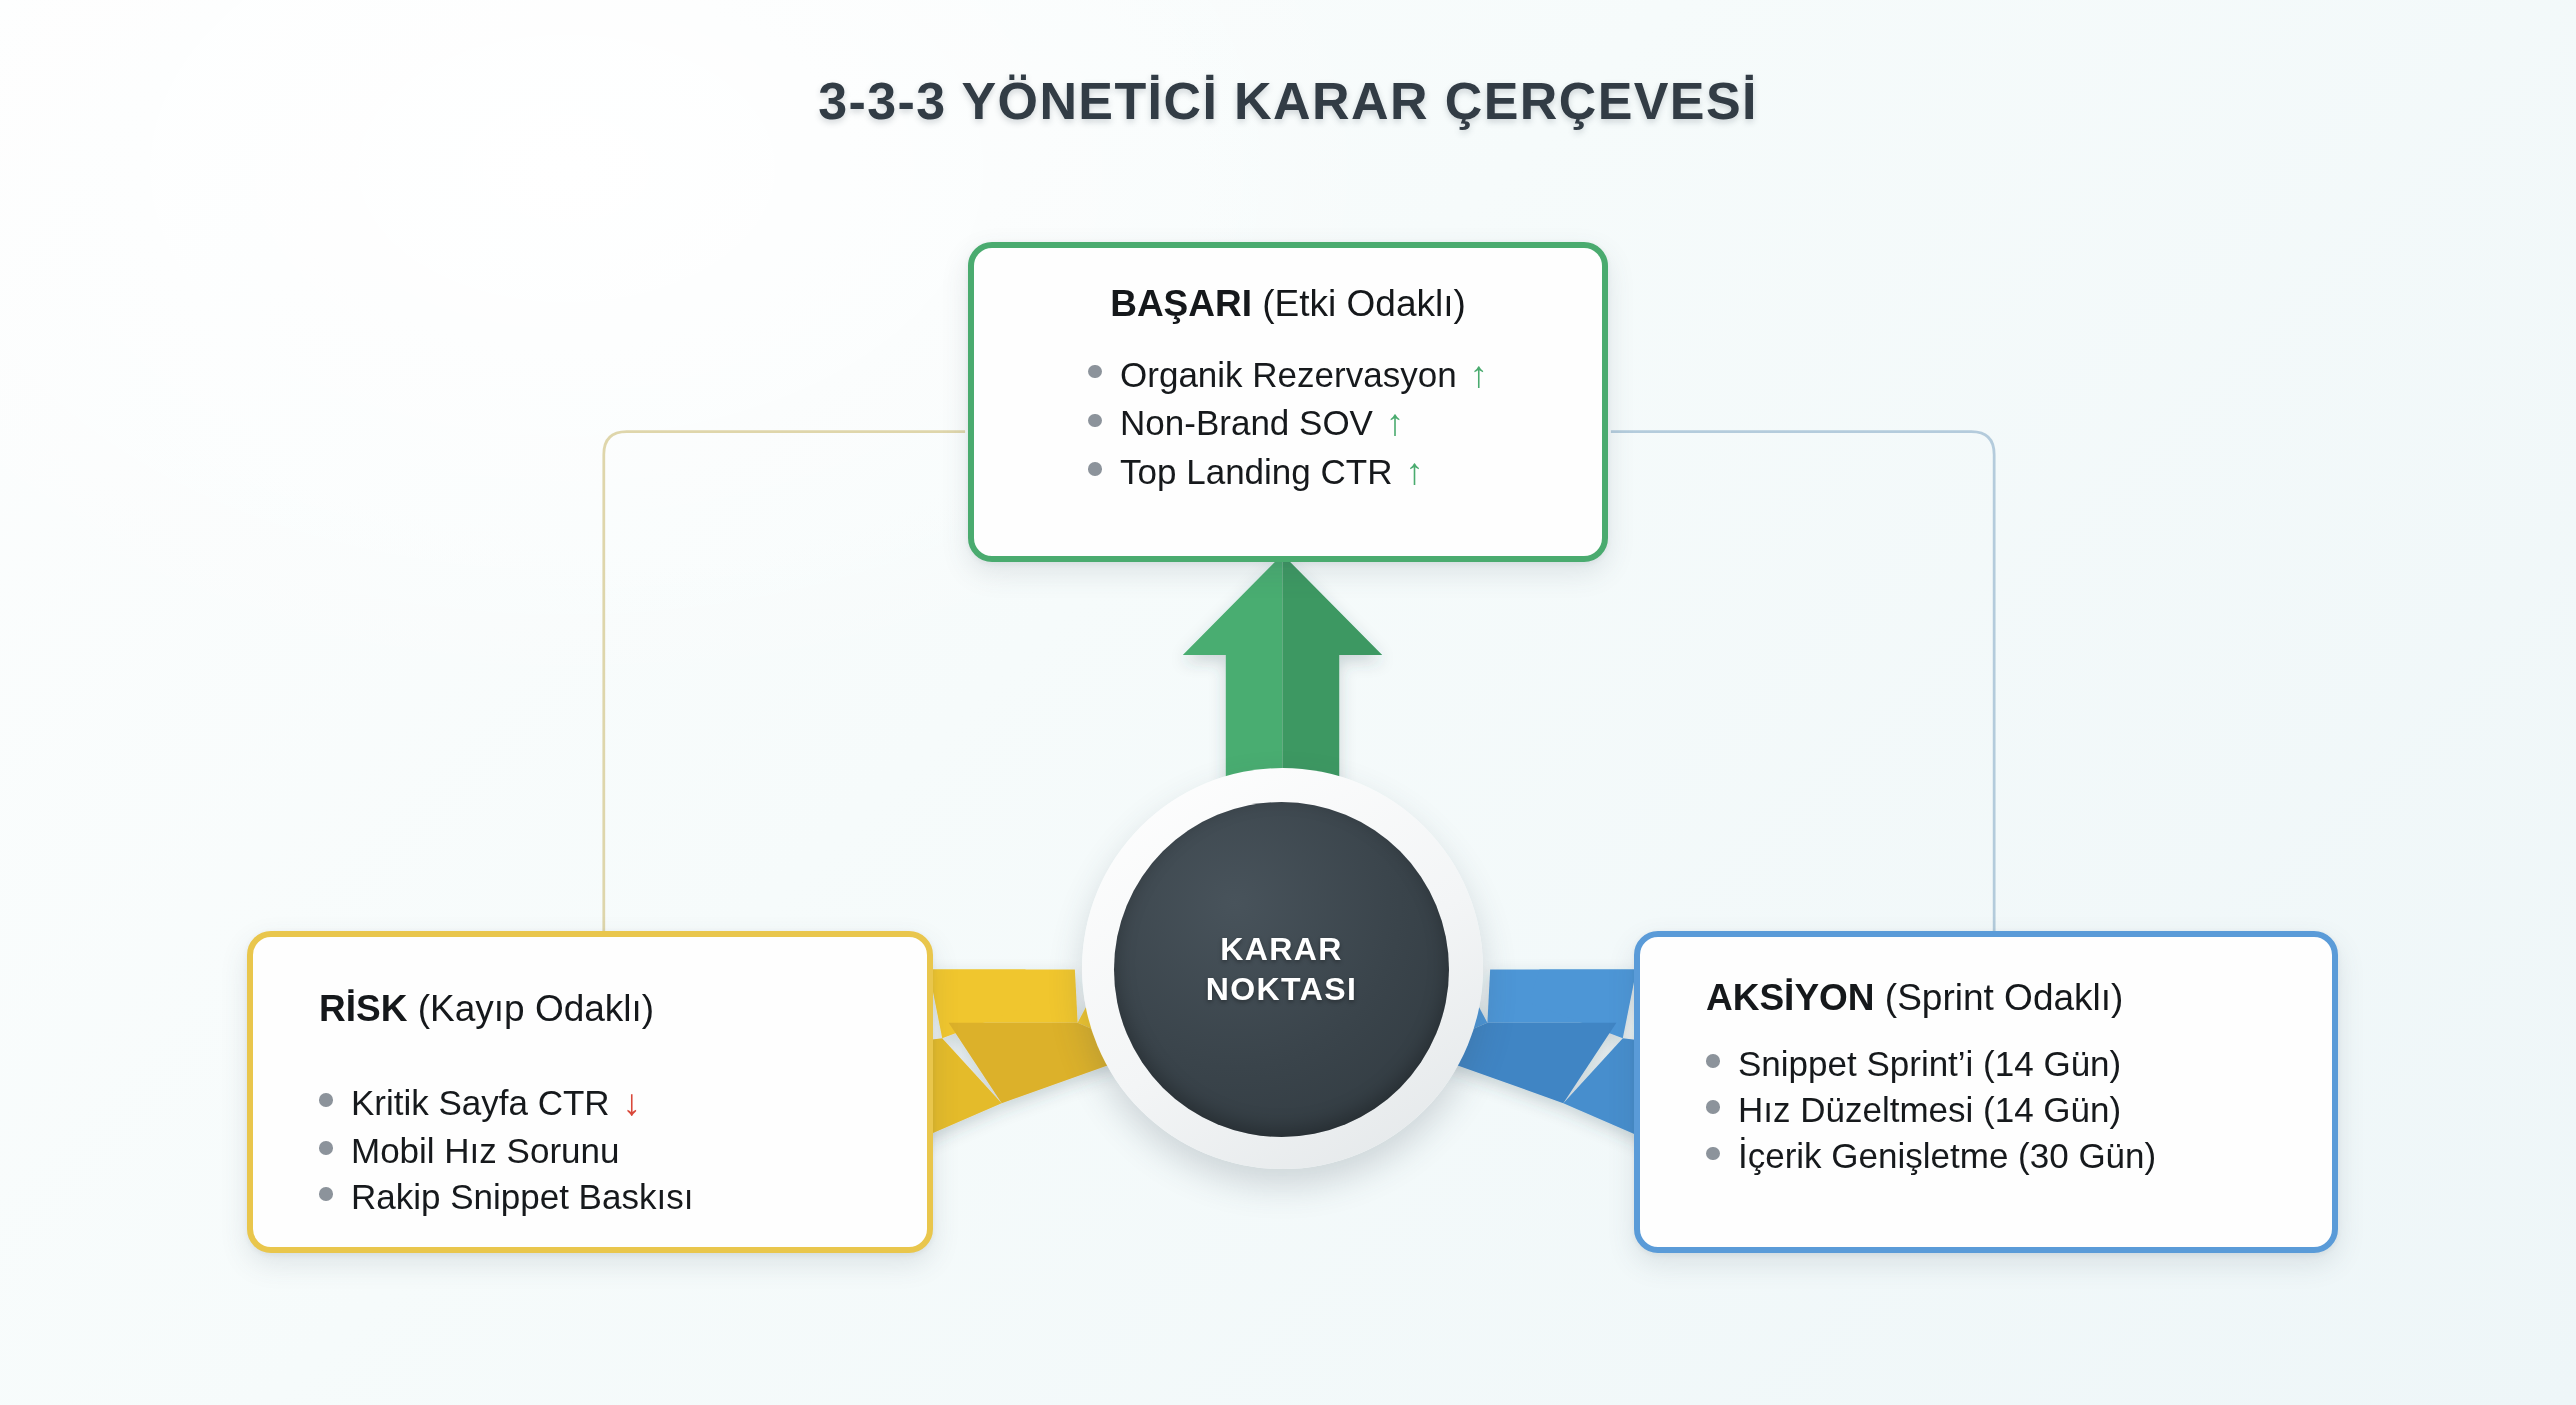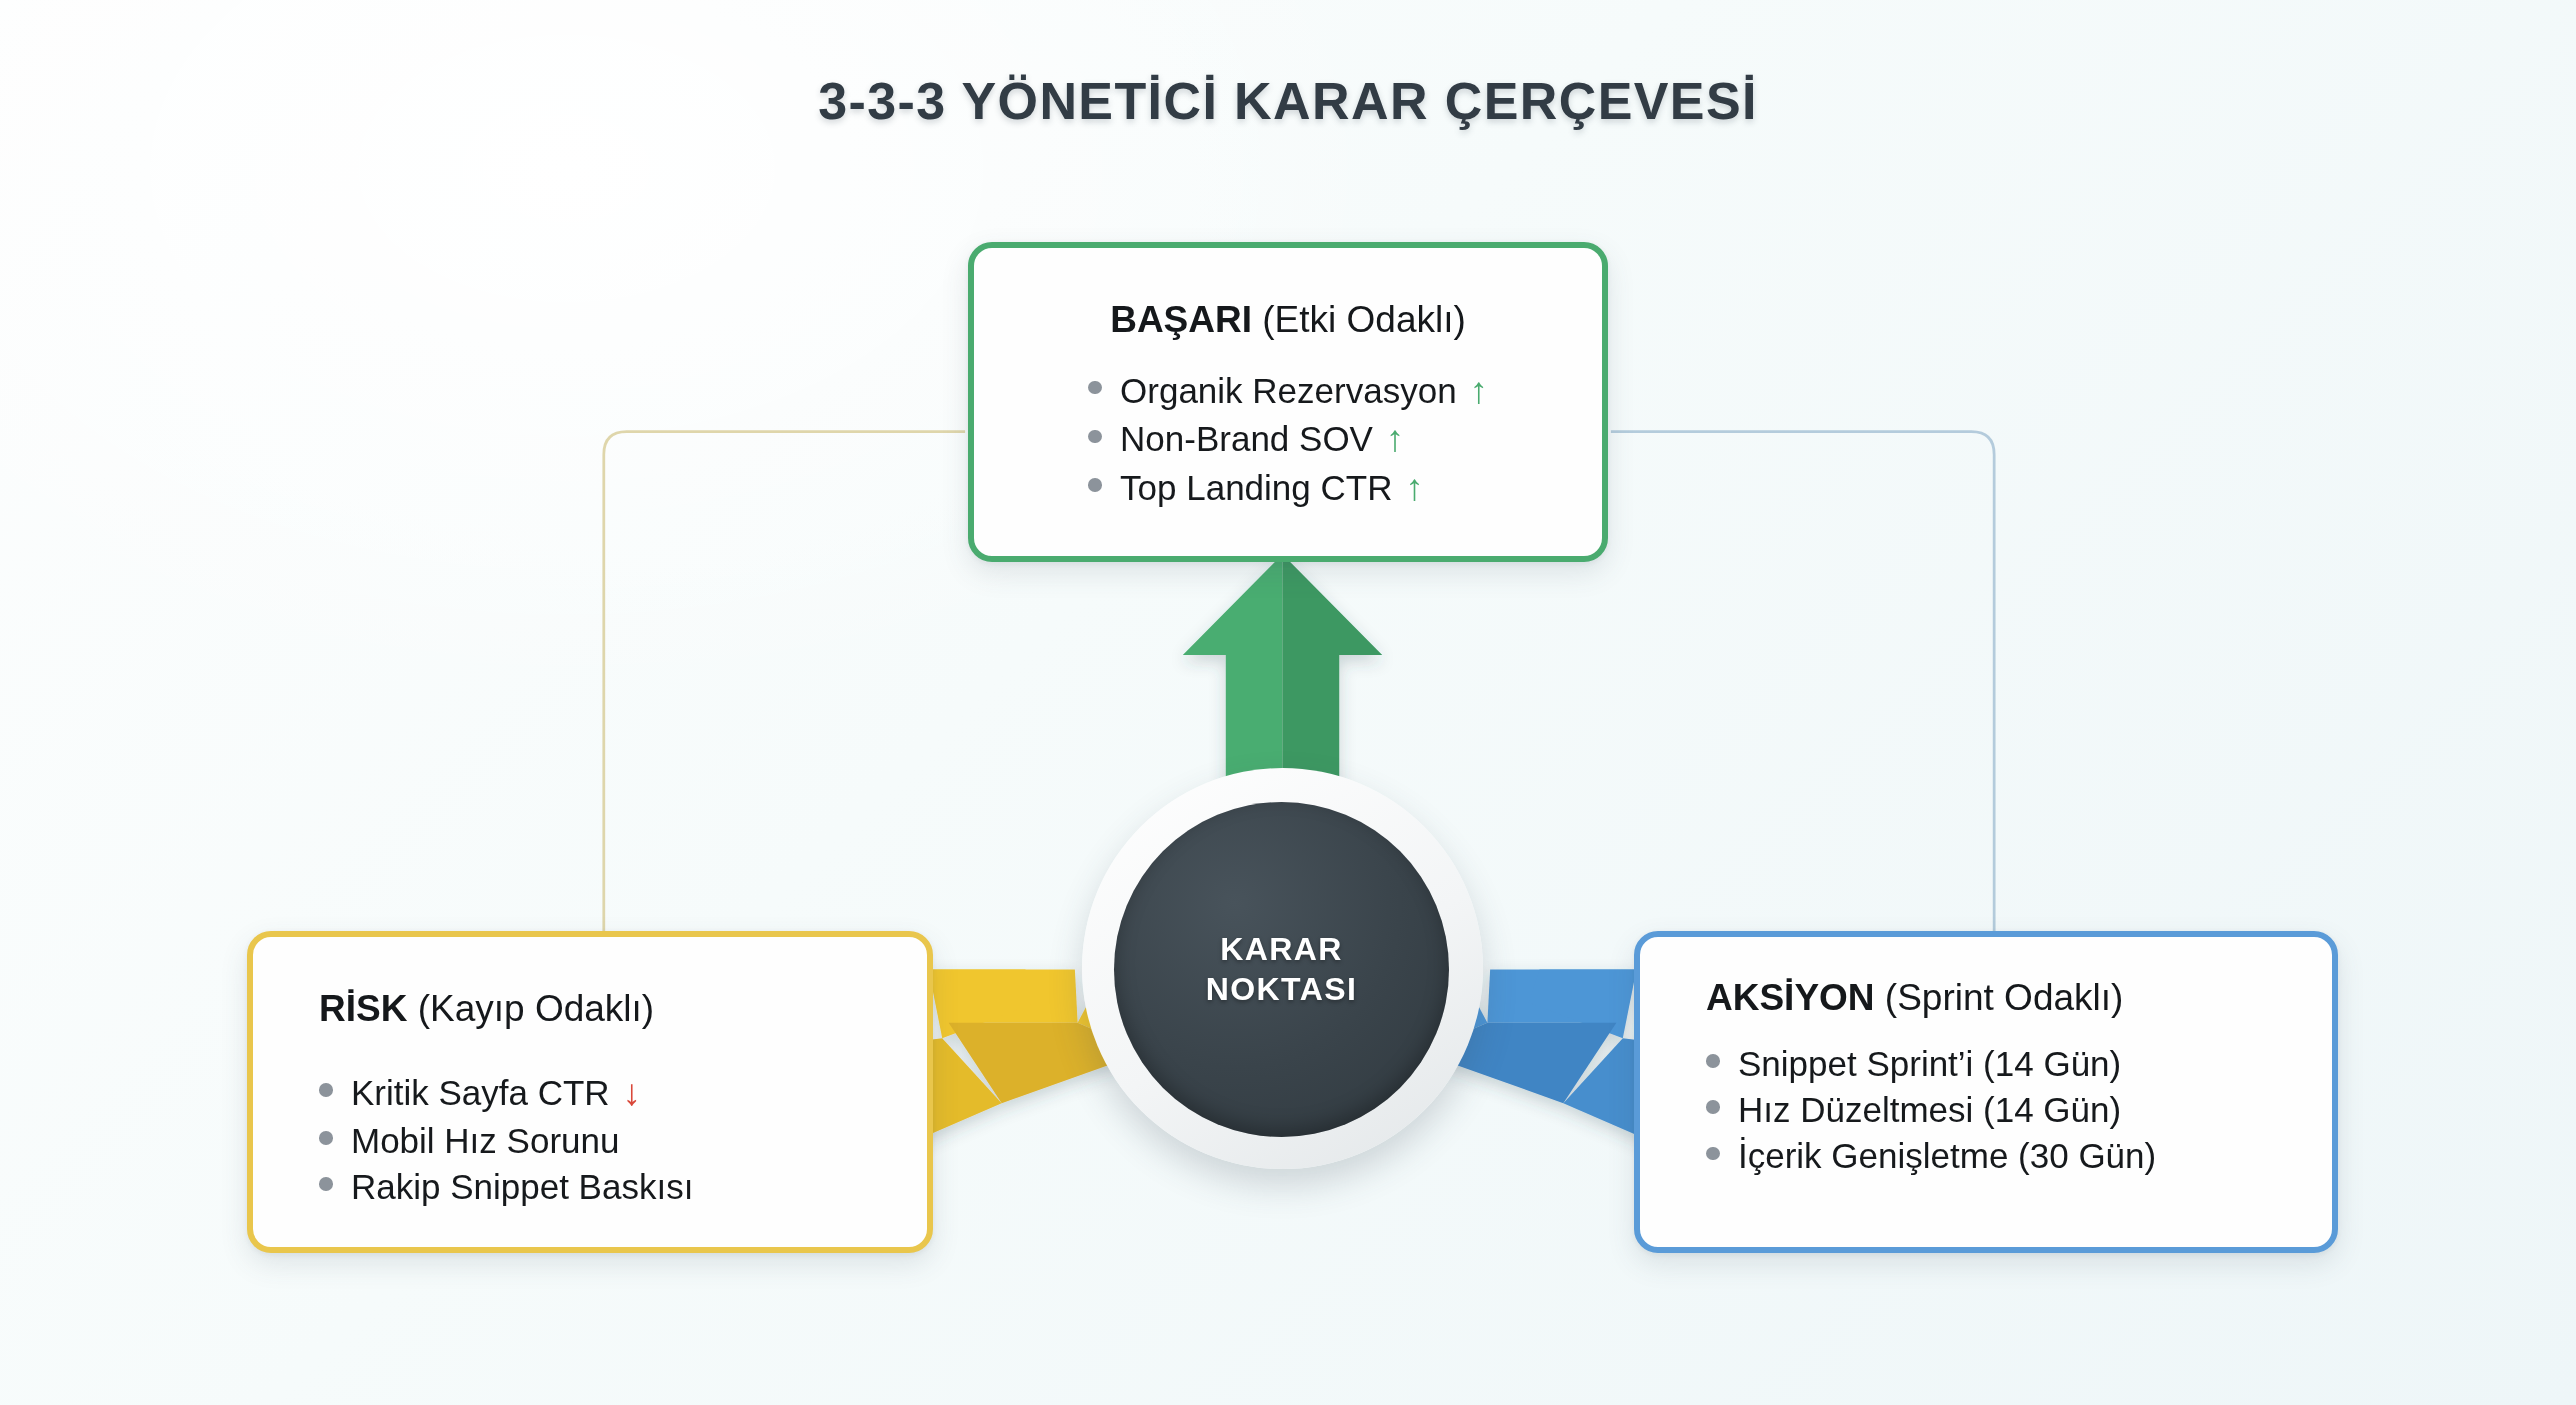--- a/index.html
+++ b/index.html
@@ -71,35 +71,35 @@
   .trend.up   { color:#4aab6f; }
   .trend.down { color:#d9483a; }
 
   
   #card-success {
     left:968px; top:242px;
     width:640px; height:320px;
     border:6.4px solid #4aab6f;
     text-align:center;
   }
-  #card-success .card-title { margin-top:51px; }
+  #card-success .card-title { margin-top:35px; }
   #card-success ul.items {
     margin-top:25.6px;
     display:inline-block;
     text-align:left;
   }
 
   
   #card-risk {
     left:247px; top:931px;
     width:686px; height:322px;
     border:6.4px solid #e9c64c;
     padding:51px 0 0 66px;
   }
-  #card-risk ul.items { margin-top:39px; }
+  #card-risk ul.items { margin-top:49px; }
 
   
   #card-action {
     left:1634px; top:931px;
     width:704px; height:322px;
     border:6.4px solid #5a9bd8;
     padding:40px 0 0 66px;
   }
   #card-action ul.items { margin-top:22px; }
 

